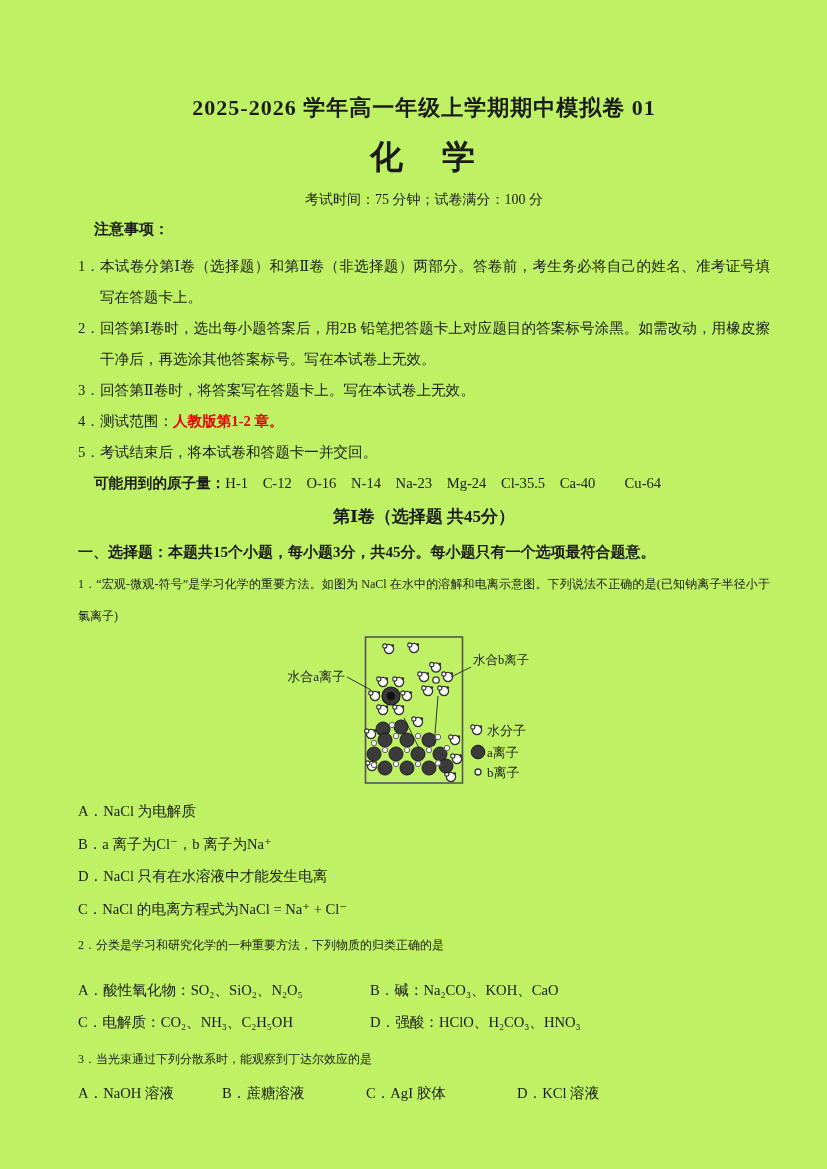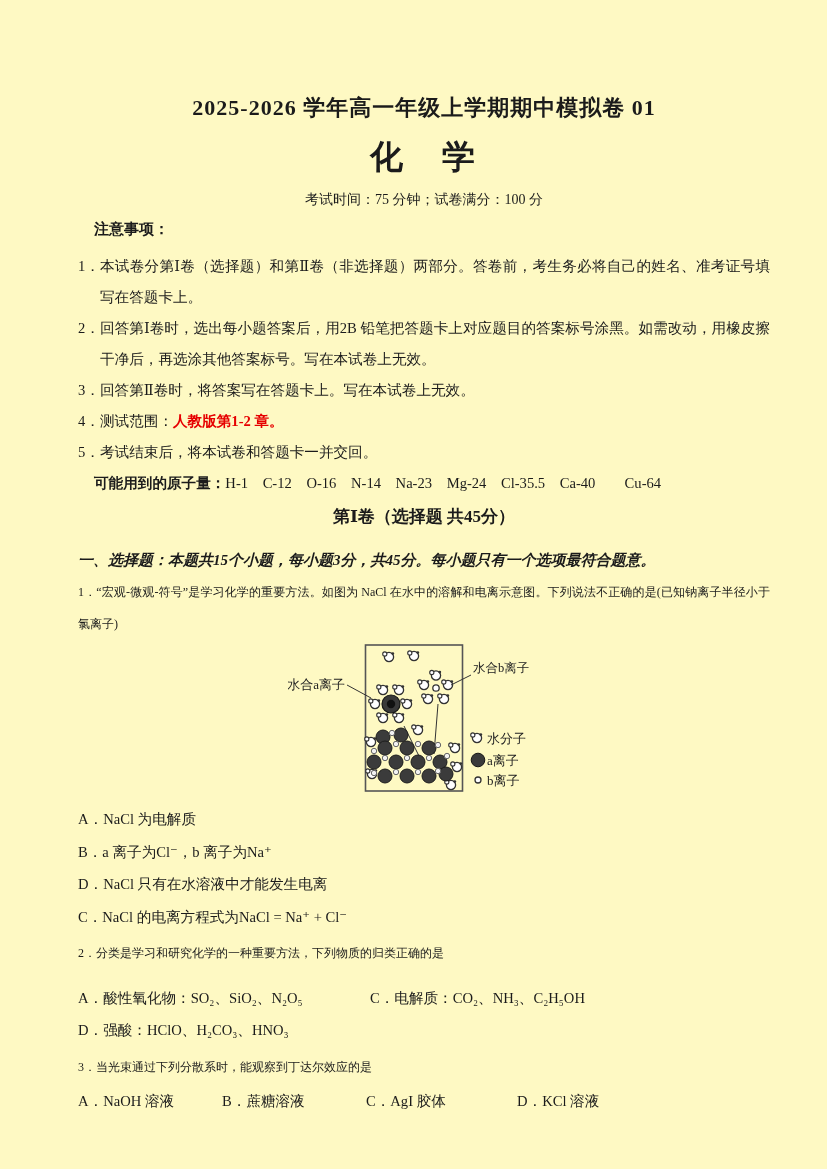--- a/index.html
+++ b/index.html
@@ -1,19 +1,19 @@
 <!DOCTYPE html>
 <html><head>
 <meta charset="utf-8">
 <style>
   html,body{margin:0;padding:0;background:#ffffff;}
   .page{
     position:relative;
     width:827px;height:1169px;
-    background:#fef9c3;
+    background:#bef264;
     overflow:hidden;
     font-family:"Liberation Serif","DejaVu Serif",serif;
     color:#1b1b1b;
   }
   .content{
     position:absolute;left:78px;top:0;width:692px;
     padding-top:94px;
   }
   .title{
     margin:0;font-size:22px;line-height:28px;
@@ -25,21 +25,21 @@
   }
   .exam-info{margin-top:16px;text-align:center;font-size:14px;line-height:20px;}
   .notice-head{margin:8px 0 11px 16px;font-size:15px;line-height:22px;font-weight:bold;}
   .notes{margin-top:2px;}
   .note{position:relative;padding-left:22px;font-size:14.6px;line-height:31px;text-align:justify;}
   .note .num{position:absolute;left:0;top:0;}
   .red{color:#e60000;font-weight:bold;}
   .atomic{margin-left:16px;font-size:14.6px;line-height:30px;}
   .atomic .lbl{font-weight:bold;}
   .sec-header{margin-top:6px;text-align:center;font-size:17px;line-height:26px;font-weight:bold;}
-  .intro{margin-top:18px;font-size:15px;line-height:24px;font-weight:bold;font-style:italic;}
+  .intro{margin-top:10px;font-size:15px;line-height:24px;font-weight:bold;}
   .stem{margin-top:5px;font-size:12px;line-height:31.5px;text-align:justify;}
   .diagram-wrap{margin:2px 0 0 210px;width:252px;height:158px;}
   .optlist{margin-top:3px;}
   .optline{font-size:14.6px;line-height:32.5px;}
   .opt2{display:grid;grid-template-columns:292px 1fr;font-size:14.6px;line-height:32.5px;margin-top:12px;}
   .opt4{display:flex;font-size:14.6px;line-height:32.5px;margin-top:2px;}
   .opt4 .o1,.opt4 .o2{width:144px;}
   .opt4 .o3{width:151px;}
   svg text{font-family:"Liberation Serif","DejaVu Serif",serif;fill:#222;}
 </style>
@@ -202,20 +202,23 @@
         <span>C．</span><span>NaCl 的电离方程式为NaCl = Na⁺ + Cl⁻</span>
       </div>
     </div>
 
     <div class="stem">2．分类是学习和研究化学的一种重要方法，下列物质的归类正确的是</div>
     <div class="opt2">
       <div>
         <span>A．</span><span>酸性氧化物：SO₂、SiO₂、N₂O₅</span>
       </div>
       <div>
+        <span>B．</span><span>碱：Na₂CO₃、KOH、CaO</span>
+      </div>
+      <div>
         <span>C．</span><span>电解质：CO₂、NH₃、C₂H₅OH</span>
       </div>
       <div>
         <span>D．</span><span>强酸：HClO、H₂CO₃、HNO₃</span>
       </div>
     </div>
 
     <div class="stem">3．当光束通过下列分散系时，能观察到丁达尔效应的是</div>
     <div class="opt4">
       <div class="o1">

